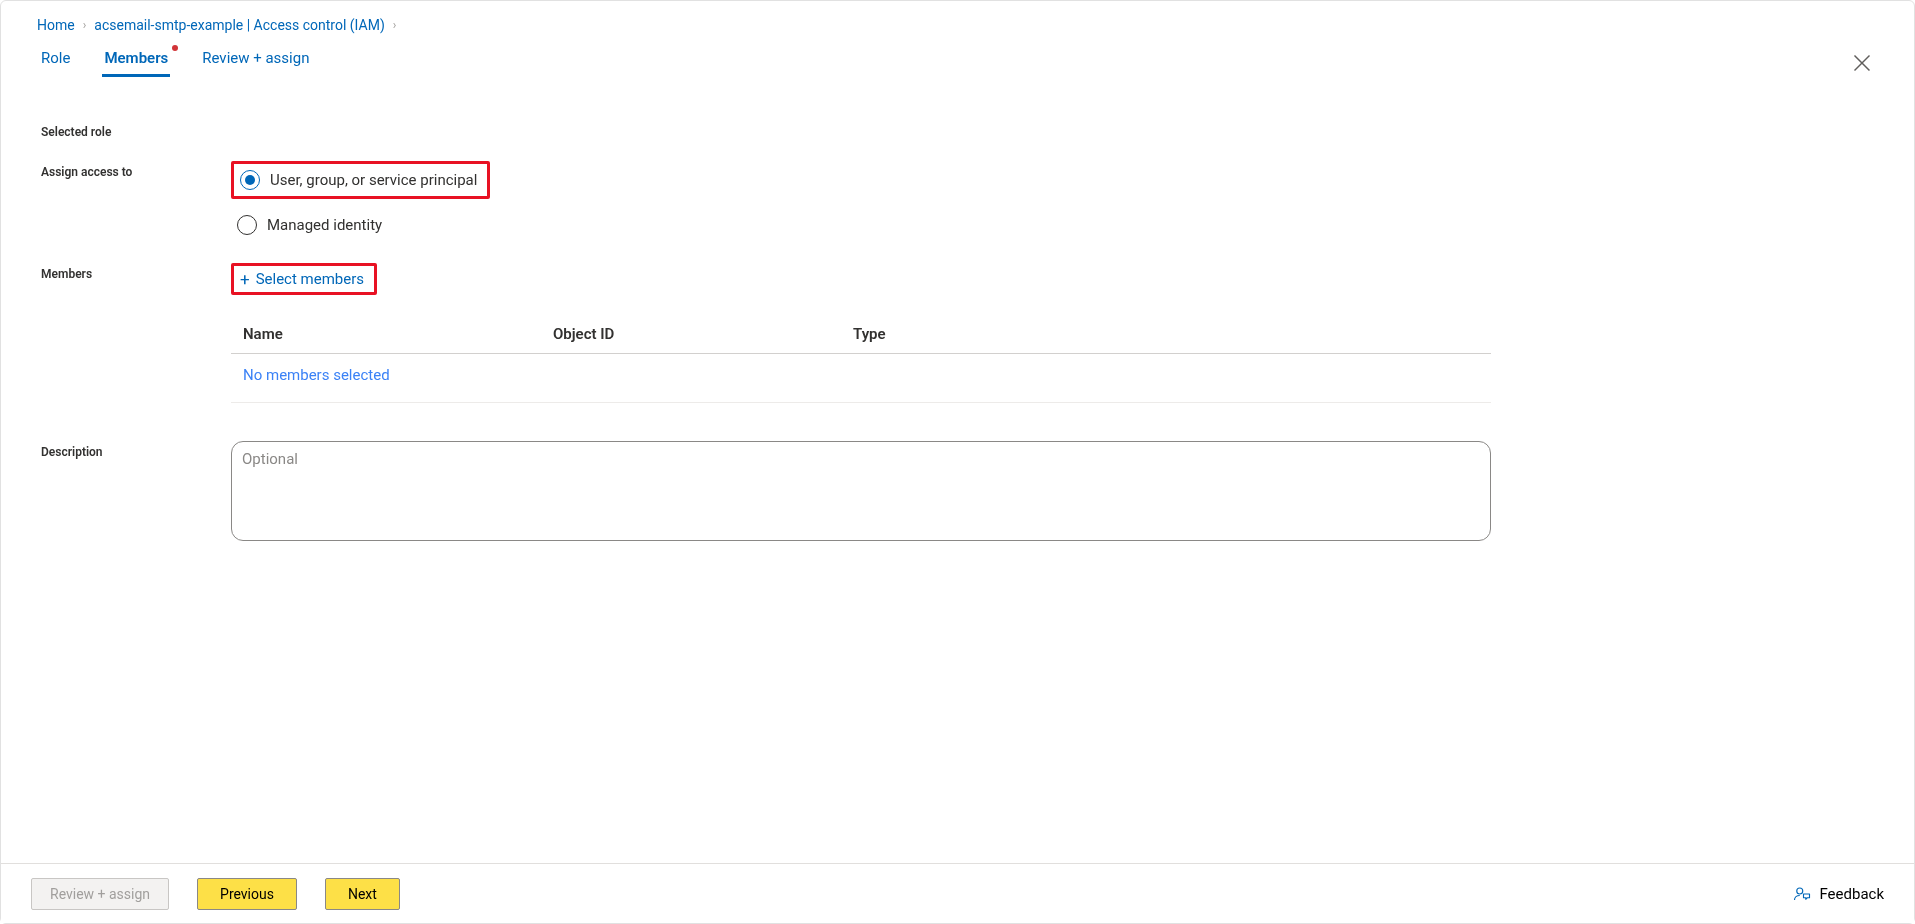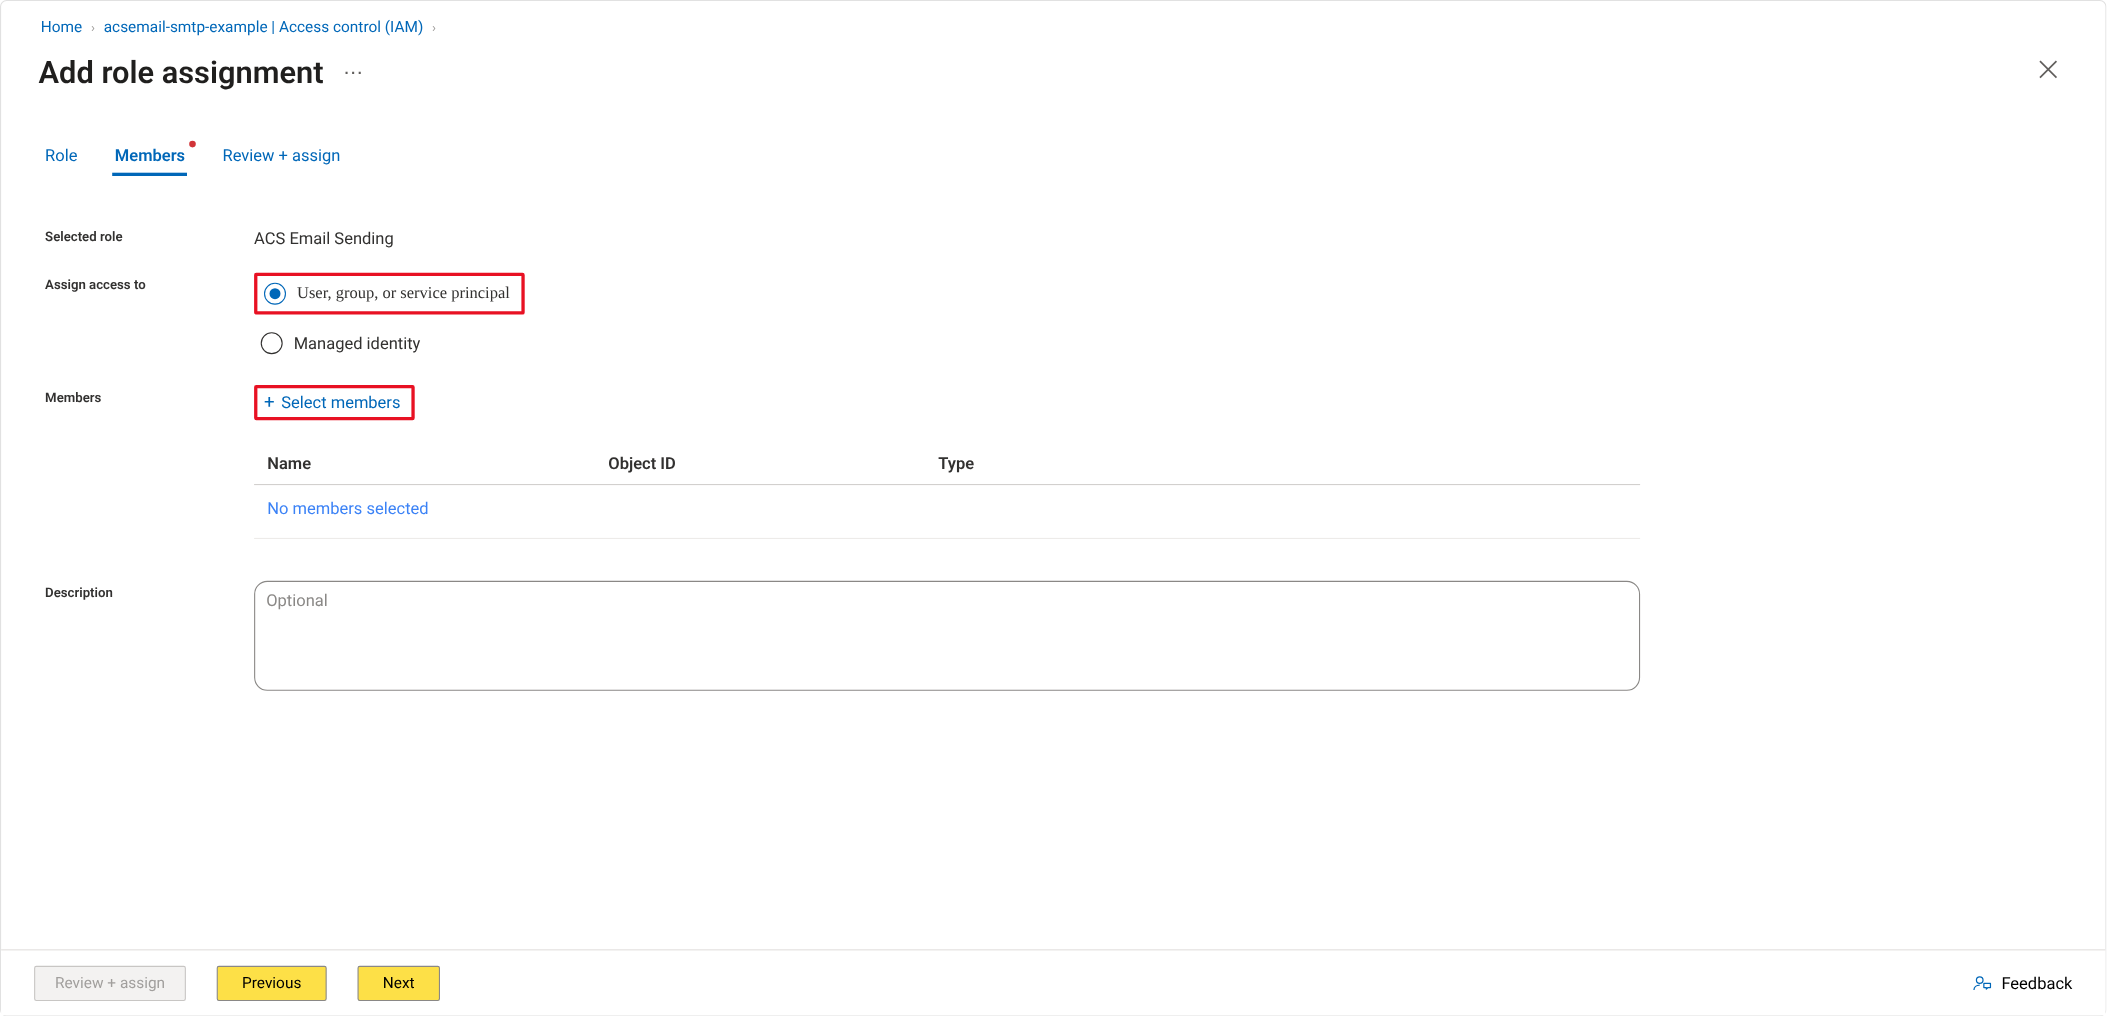--- a/index.html
+++ b/index.html
@@ -108,21 +108,20 @@
     align-items: center;
     gap: 10px;
     padding: 6px 10px 6px 6px;
     cursor: pointer;
   }
   .radio-option.highlighted {
     border: 3px solid #e81123;
     border-radius: 2px;
     display: inline-flex;
     width: fit-content;
-    font-family: Liberation Serif, serif;
   }
   .radio-circle {
     width: 20px; height: 20px;
     border: 1px solid #323130;
     border-radius: 50%;
     display: flex; align-items: center; justify-content: center;
     background: #fff;
   }
   .radio-option.selected .radio-circle { border-color: #0067b8; }
   .radio-dot {
@@ -227,24 +226,20 @@
 
 <div class="page">
 
   <nav class="breadcrumb">
     <a>Home</a>
     <span class="chev">›</span>
     <a>acsemail-smtp-example | Access control (IAM)</a>
     <span class="chev">›</span>
   </nav>
 
-  <div class="title-row">
-    <h1 class="title">Add role assignment</h1>
-    <span class="more-dots">⋯</span>
-  </div>
 
   <div class="close-btn">
     <svg viewBox="0 0 16 16">
       <line x1="2" y1="2" x2="14" y2="14" stroke="#605e5c" stroke-width="1.2"></line>
       <line x1="14" y1="2" x2="2" y2="14" stroke="#605e5c" stroke-width="1.2"></line>
     </svg>
   </div>
 
   <div class="tabs">
     <div class="tab">Role</div>
@@ -252,21 +247,20 @@
       <span>Members</span>
       <span class="dot"></span>
     </div>
     <div class="tab">Review + assign</div>
   </div>
 
   <div class="form-area">
 
     <div class="form-row">
       <div class="form-label">Selected role</div>
-      <div class="form-value plain-text">ACS Email Sending</div>
     </div>
 
     <div class="form-row">
       <div class="form-label">Assign access to</div>
       <div class="form-value">
         <div class="radio-group">
           <label class="radio-option selected highlighted">
             <span class="radio-circle">
                 <span class="radio-dot"></span>
               </span>

